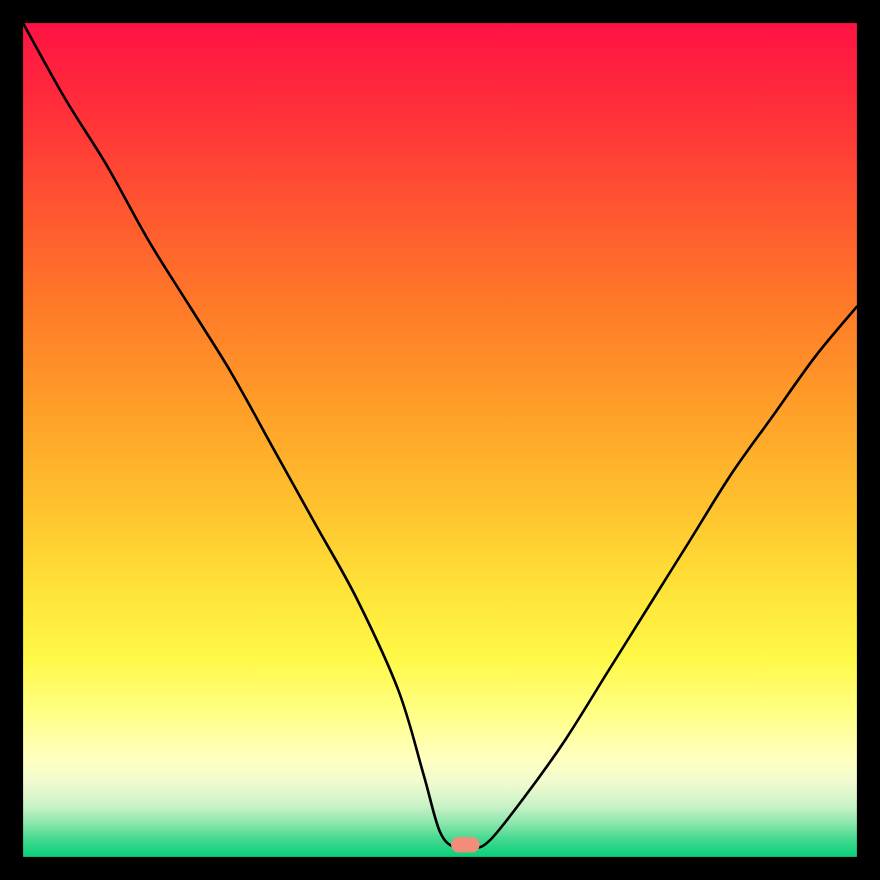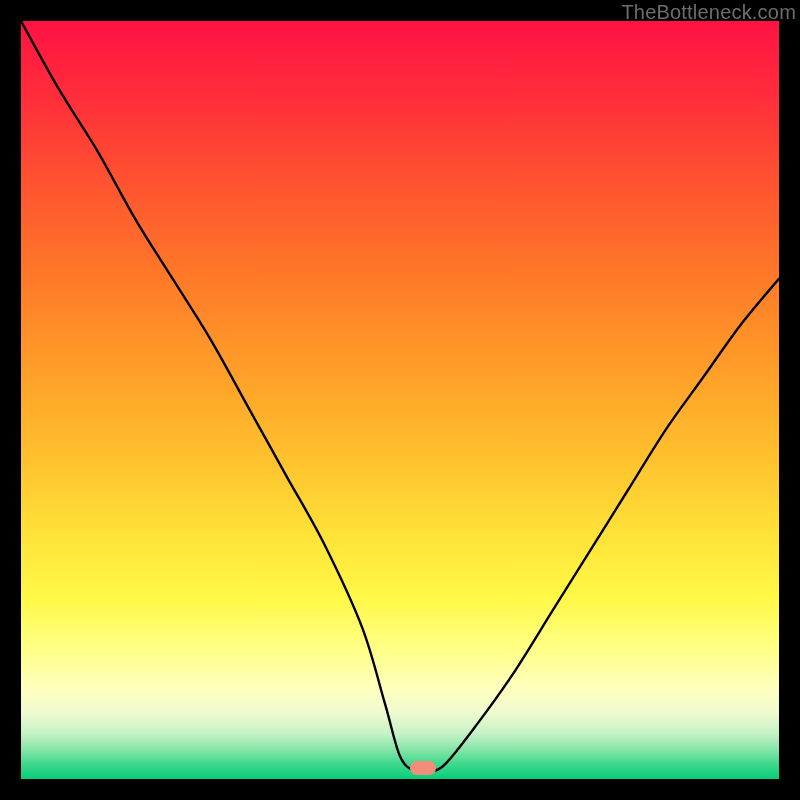--- a/index.html
+++ b/index.html
@@ -77,14 +77,13 @@
 <div class="frame">
 
   <div class="plot-area">
     <div class="grad"></div>
     <svg class="curve" viewBox="0 0 758 758" preserveAspectRatio="none">
       <path id="curve-path" fill="none" stroke="#000" stroke-width="2.4" stroke-linecap="round" stroke-linejoin="round" d="M 0.0 0.0 C 6.3 11.4, 25.3 46.7, 37.9 68.2 C 50.5 89.7, 63.2 107.4, 75.8 128.9 C 88.4 150.3, 101.1 175.6, 113.7 197.1 C 126.3 218.6, 139.0 237.5, 151.6 257.7 C 164.2 277.9, 176.9 296.9, 189.5 318.4 C 202.1 339.8, 214.8 363.8, 227.4 386.6 C 240.0 409.3, 252.7 432.1, 265.3 454.8 C 277.9 477.5, 290.6 497.8, 303.2 523.0 C 315.8 548.3, 331.0 579.9, 341.1 606.4 C 351.2 632.9, 357.5 660.7, 363.8 682.2 C 370.2 703.7, 373.9 723.9, 379.0 735.3 C 384.1 746.6, 389.1 747.9, 394.2 750.4 C 399.2 752.9, 404.3 751.7, 409.3 750.4 C 414.4 749.2, 416.9 750.4, 424.5 742.8 C 432.1 735.3, 443.4 720.1, 454.8 704.9 C 466.2 689.8, 480.1 670.8, 492.7 651.9 C 505.3 632.9, 518.0 611.5, 530.6 591.2 C 543.2 571.0, 555.9 550.8, 568.5 530.6 C 581.1 510.4, 593.8 490.2, 606.4 470.0 C 619.0 449.7, 631.7 428.3, 644.3 409.3 C 656.9 390.4, 669.6 373.9, 682.2 356.3 C 694.8 338.6, 707.5 319.6, 720.1 303.2 C 732.7 286.8, 751.7 265.3, 758.0 257.7"></path>
     </svg>
     <div class="marker" id="marker" style="left: 401.74px; top: 746.63px;"></div>
   </div>
 
-  <div class="watermark">TheBottleneck.com</div>
 </div>
 
 </body></html>

